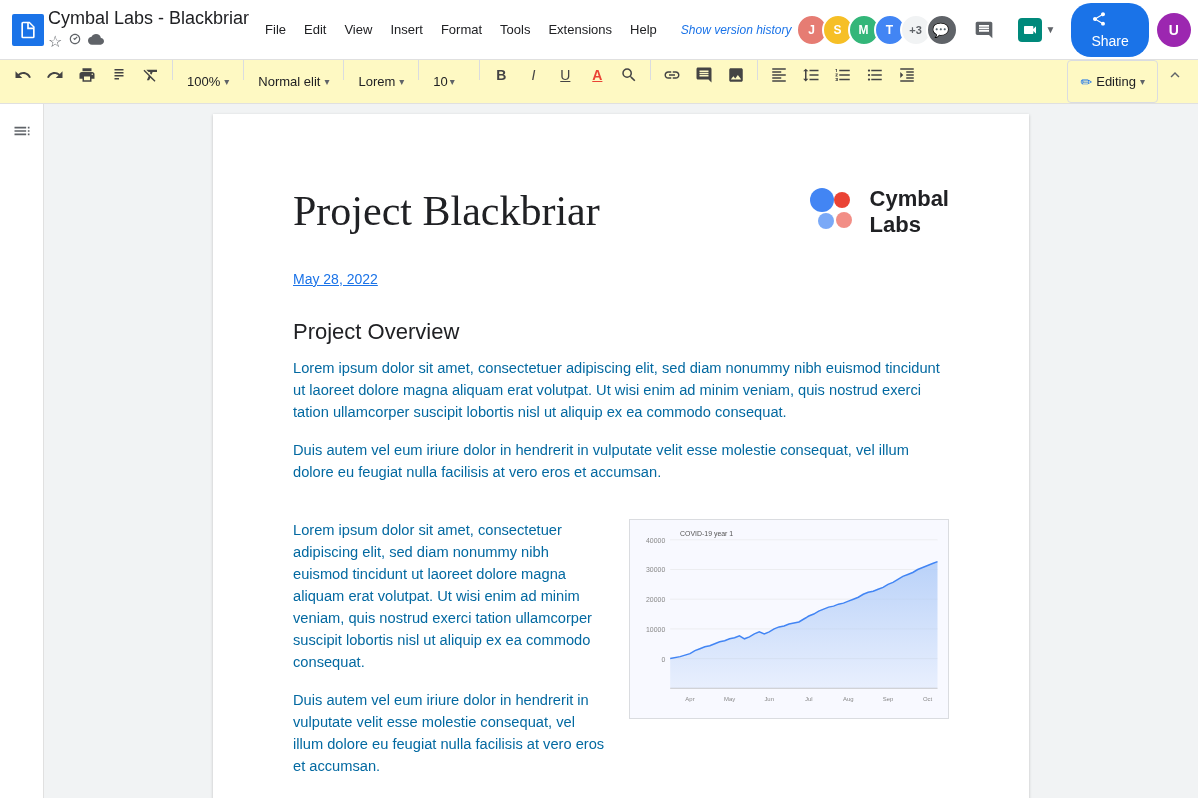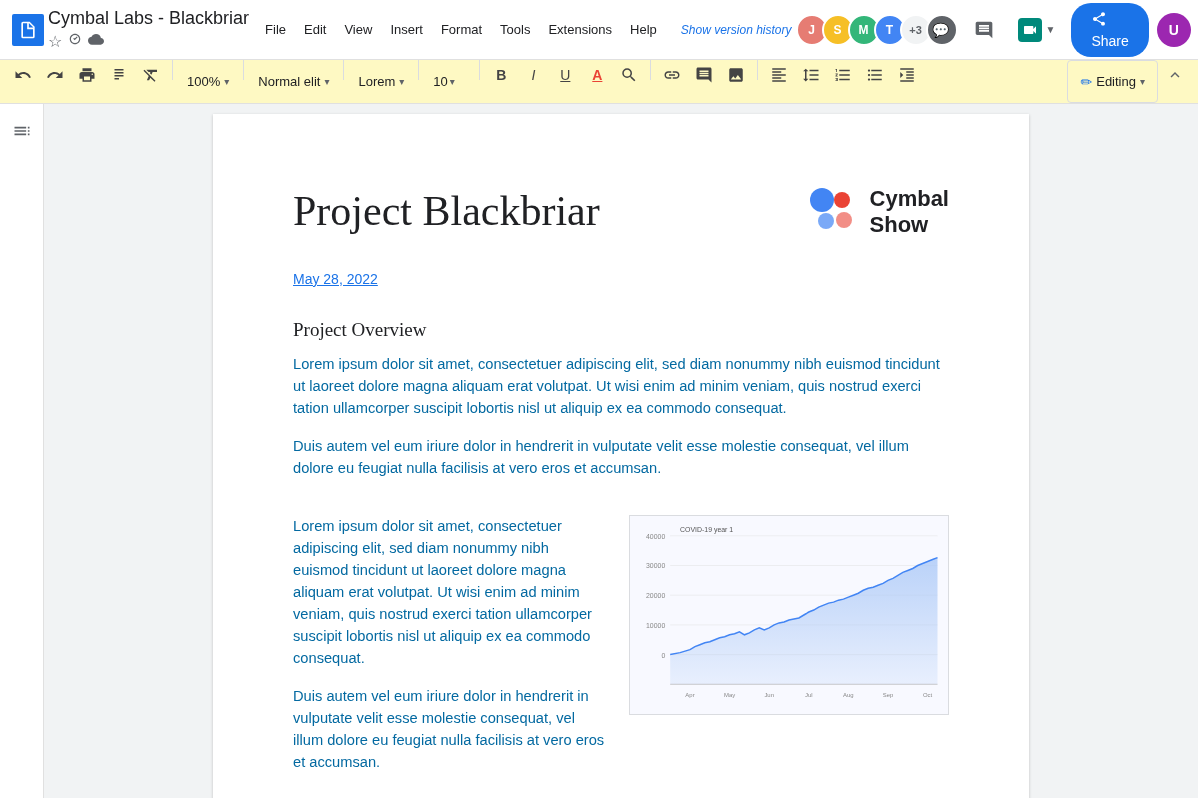--- a/index.html
+++ b/index.html
@@ -291,25 +291,25 @@
       color: #202124;
       line-height: 1.2;
     }
     #doc-date {
       color: #1a73e8;
       font-size: 14px;
       margin-bottom: 32px;
       text-decoration: underline;
     }
     .section-title {
-      font-size: 19px;
+      font-size: 22px;
       font-weight: 400;
       color: #202124;
       margin-bottom: 12px;
-      font-family: Liberation Serif, serif;
+      font-family: Liberation Sans, sans-serif;
     }
     .body-text {
       font-size: 11pt;
       color: #0369a1;
       line-height: 1.5;
       margin-bottom: 16px;
     }
     #project-overview-section {
       margin-bottom: 36px;
     }
@@ -536,21 +536,21 @@
 
               <circle cx="34" cy="14" r="8" fill="#ea4335"></circle>
 
               <circle cx="18" cy="35" r="8" fill="#4285f4" opacity="0.7"></circle>
 
               <circle cx="36" cy="34" r="8" fill="#ea4335" opacity="0.6"></circle>
             </svg>
           </div>
           <div id="cymbal-text">
             <div>Cymbal</div>
-            <div>Show</div>
+            <div>Labs</div>
           </div>
         </div>
       </div>
 
       <div id="doc-date">May 28, 2022</div>
 
       <div id="project-overview-section">
         <h2 class="section-title">Project Overview</h2>
         <p class="body-text">Lorem ipsum dolor sit amet, consectetuer adipiscing elit, sed diam nonummy nibh euismod tincidunt ut laoreet dolore magna aliquam erat volutpat. Ut wisi enim ad minim veniam, quis nostrud exerci tation ullamcorper suscipit lobortis nisl ut aliquip ex ea commodo consequat.</p>
         <p class="body-text">Duis autem vel eum iriure dolor in hendrerit in vulputate velit esse molestie consequat, vel illum dolore eu feugiat nulla facilisis at vero eros et accumsan.</p>

